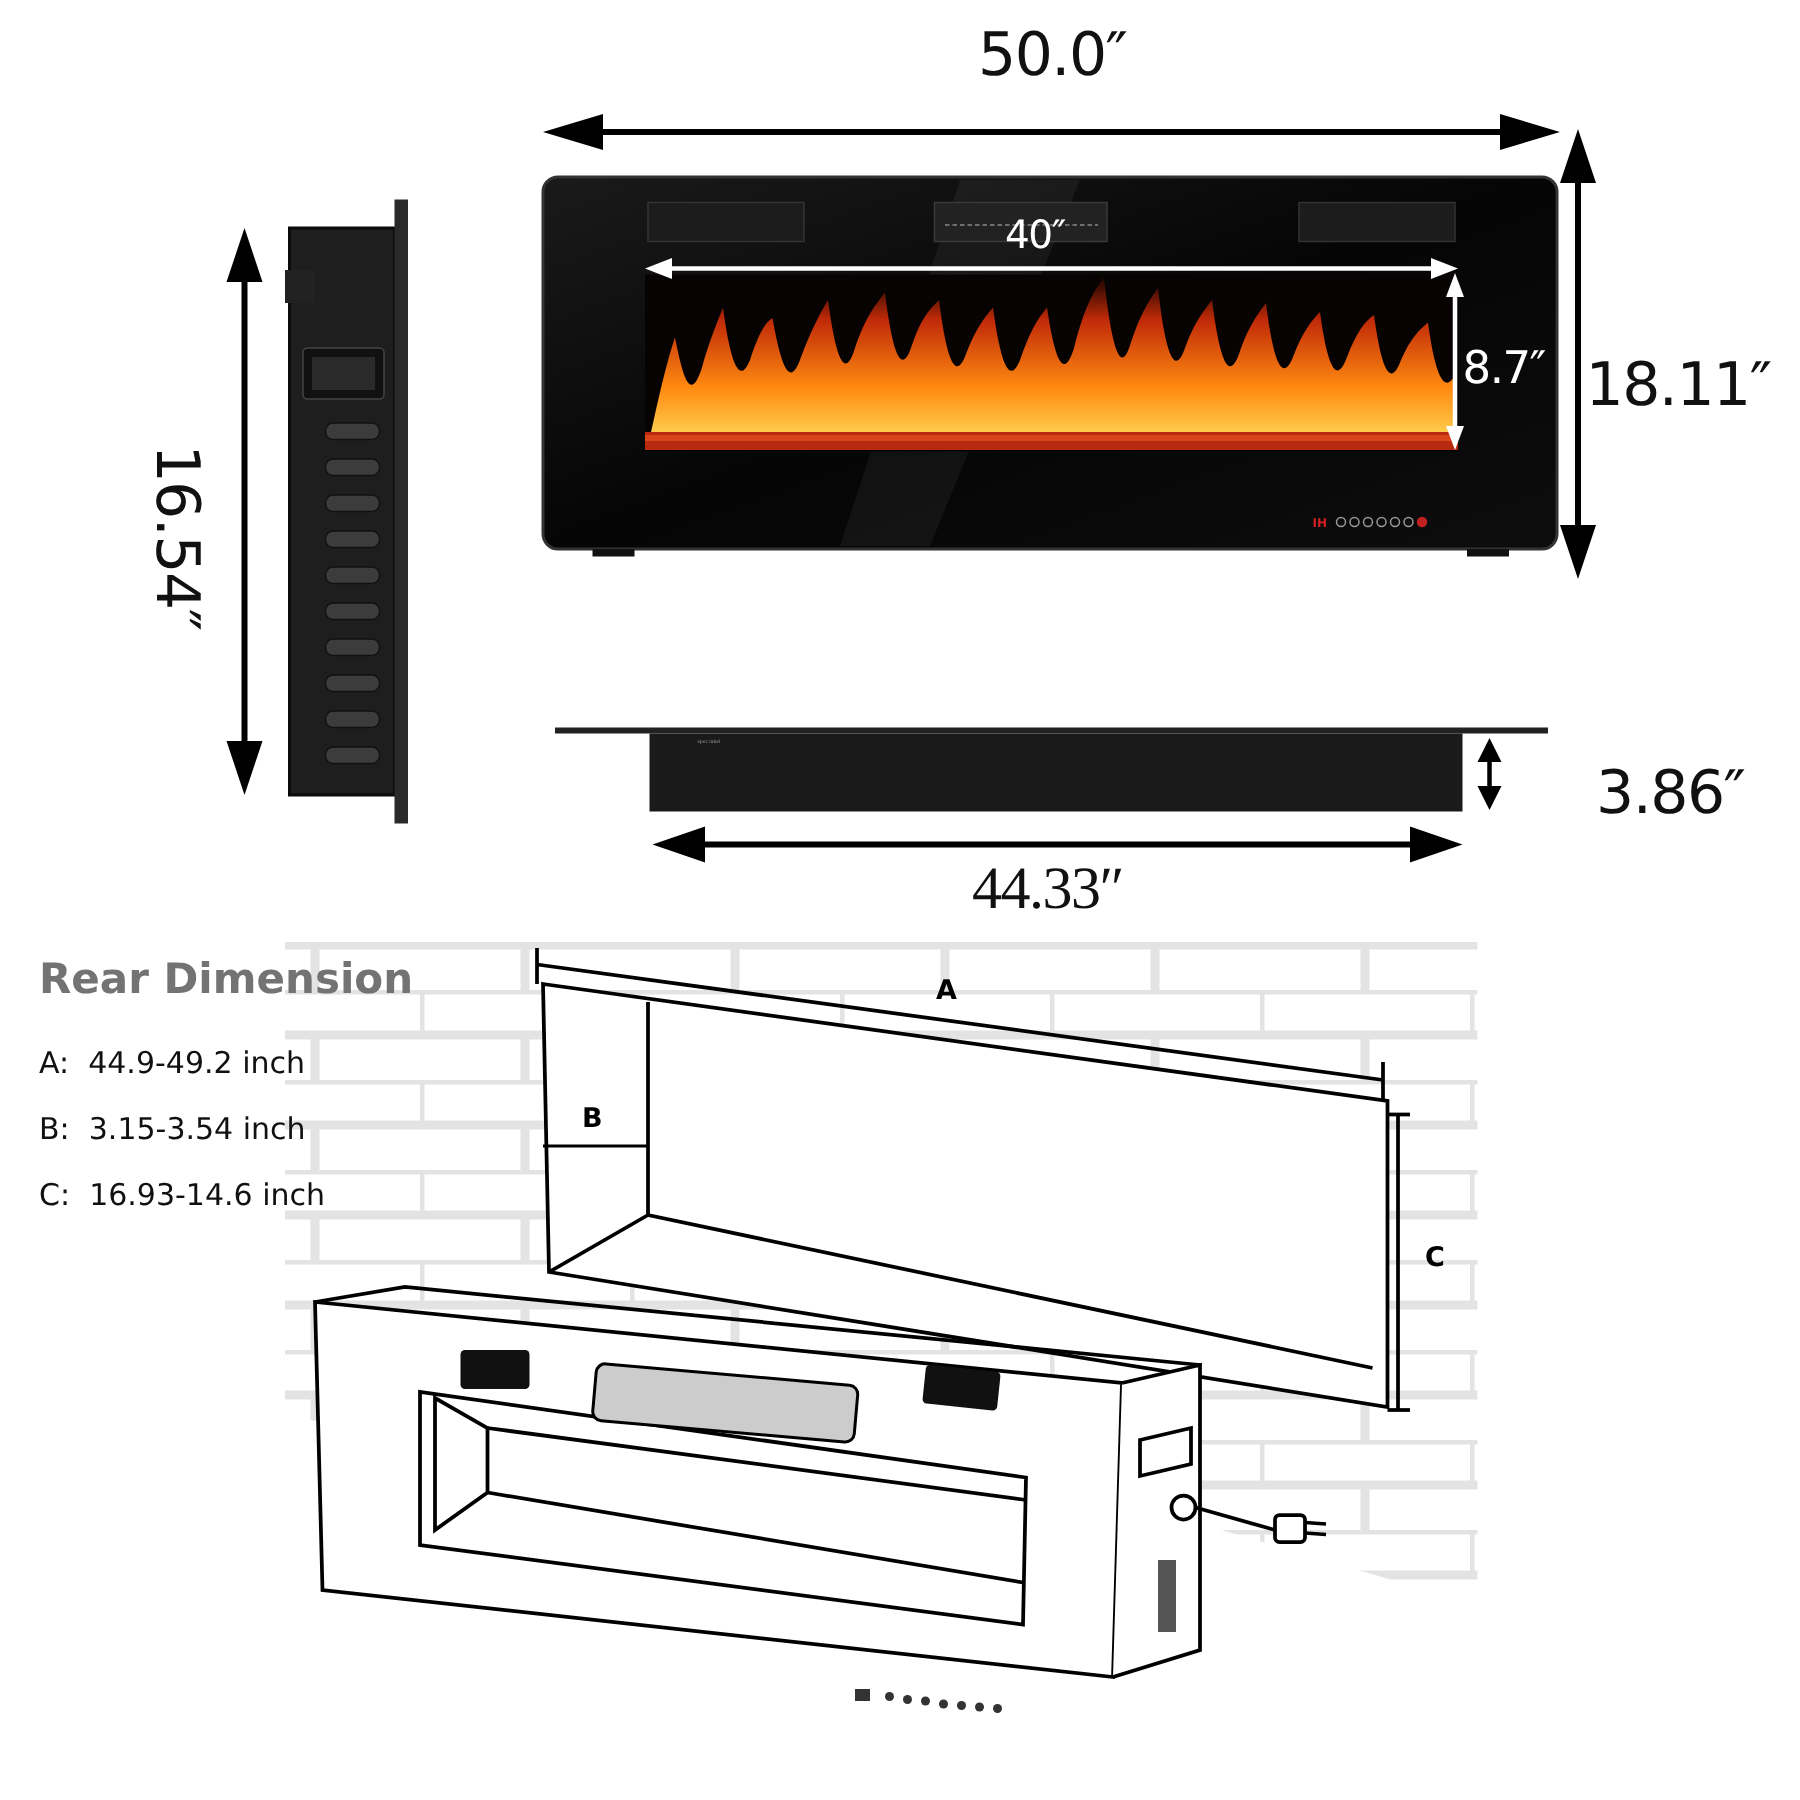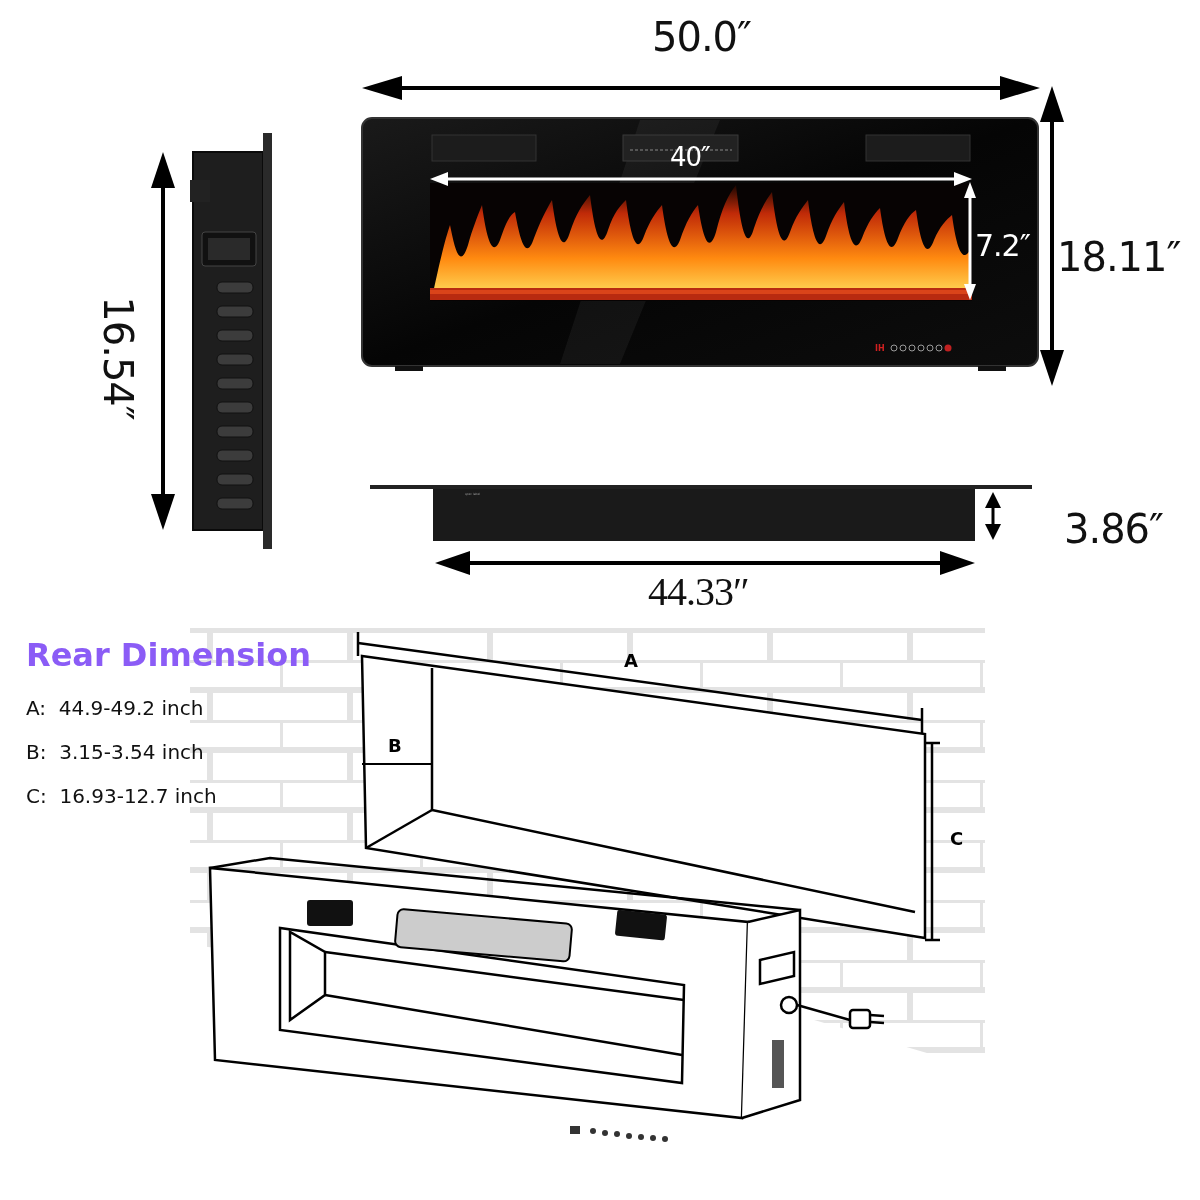--- a/index.html
+++ b/index.html
@@ -1,20 +1,20 @@
 <!DOCTYPE html>
 <html><head>
 <meta charset="utf-8">
 <style>
   html, body { margin:0; padding:0; background:#ffffff; }
   body { width:1200px; height:1200px; position:relative; overflow:hidden; font-family:"DejaVu Sans", sans-serif; }
   .abs { position:absolute; }
   .dim { font-family:"DejaVu Sans", sans-serif; color:#111; font-size:40px; letter-spacing:-1px; }
   .dim-w { color:#fff; font-size:26px; }
-  .rear-title { font-family:"DejaVu Sans", sans-serif; font-weight:bold; font-size:32px; color:#8b5cf6; }
+  .rear-title { font-family:"DejaVu Sans", sans-serif; font-weight:bold; font-size:28px; color:#737373; }
   .rear-line { font-family:"DejaVu Sans", sans-serif; font-size:20px; color:#111; }
   svg { position:absolute; left:0; top:0; }
 </style>
 </head>
 <body>
 
 <svg width="1200" height="1200" viewBox="0 0 1200 1200">
   <defs>
     <marker id="ah" markerWidth="10" markerHeight="10" refX="8" refY="5" orient="auto" markerUnits="userSpaceOnUse">
       <path d="M0,0 L10,5 L0,10 z" fill="#000"></path>
@@ -159,34 +159,34 @@
     <circle cx="629" cy="1136" r="3"></circle>
       <circle cx="641" cy="1137" r="3"></circle>
       <circle cx="653" cy="1138" r="3"></circle>
       <circle cx="665" cy="1139" r="3"></circle>
   </g>
 </svg>
 
 <div class="abs dim" style="left:652px; top:14px;">50.0″</div>
 <div class="abs dim" style="left:1057px; top:234px;">18.11″</div>
 <div class="abs dim dim-w" style="left:670px; top:142px;">40″</div>
-<div class="abs dim dim-w" style="left:975px; top:228px; font-size:30px;">7.2″</div>
+<div class="abs dim dim-w" style="left:975px; top:228px; font-size:30px;">8.7″</div>
 <div class="abs dim" style="left:56px; top:335px; transform:rotate(90deg); transform-origin:center;">16.54″</div>
 <div class="abs dim" style="left:1064px; top:496px;margin-top:10px;">3.86″</div>
 <div class="abs dim" style="left:648px; top:568px;font-family:Liberation Serif, serif;">44.33″</div>
 
 <div class="abs rear-title" style="left:26px; top:636px;">Rear Dimension</div>
 <div class="abs rear-line" style="left:26px; top:696px;">
   <span>A:</span>&nbsp;
   <span>44.9-49.2 inch</span>
 </div>
 <div class="abs rear-line" style="left:26px; top:740px;">
   <span>B:</span>&nbsp;
   <span>3.15-3.54 inch</span>
 </div>
 <div class="abs rear-line" style="left:26px; top:784px;">
   <span>C:</span>&nbsp;
-  <span>16.93-12.7 inch</span>
+  <span>16.93-14.6 inch</span>
 </div>
 
 <div class="abs" style="left:624px; top:650px; font-size:18px; font-weight:bold;">A</div>
 <div class="abs" style="left:388px; top:735px; font-size:18px; font-weight:bold;">B</div>
 <div class="abs" style="left:950px; top:828px; font-size:18px; font-weight:bold;">C</div>
 
 </body></html>

